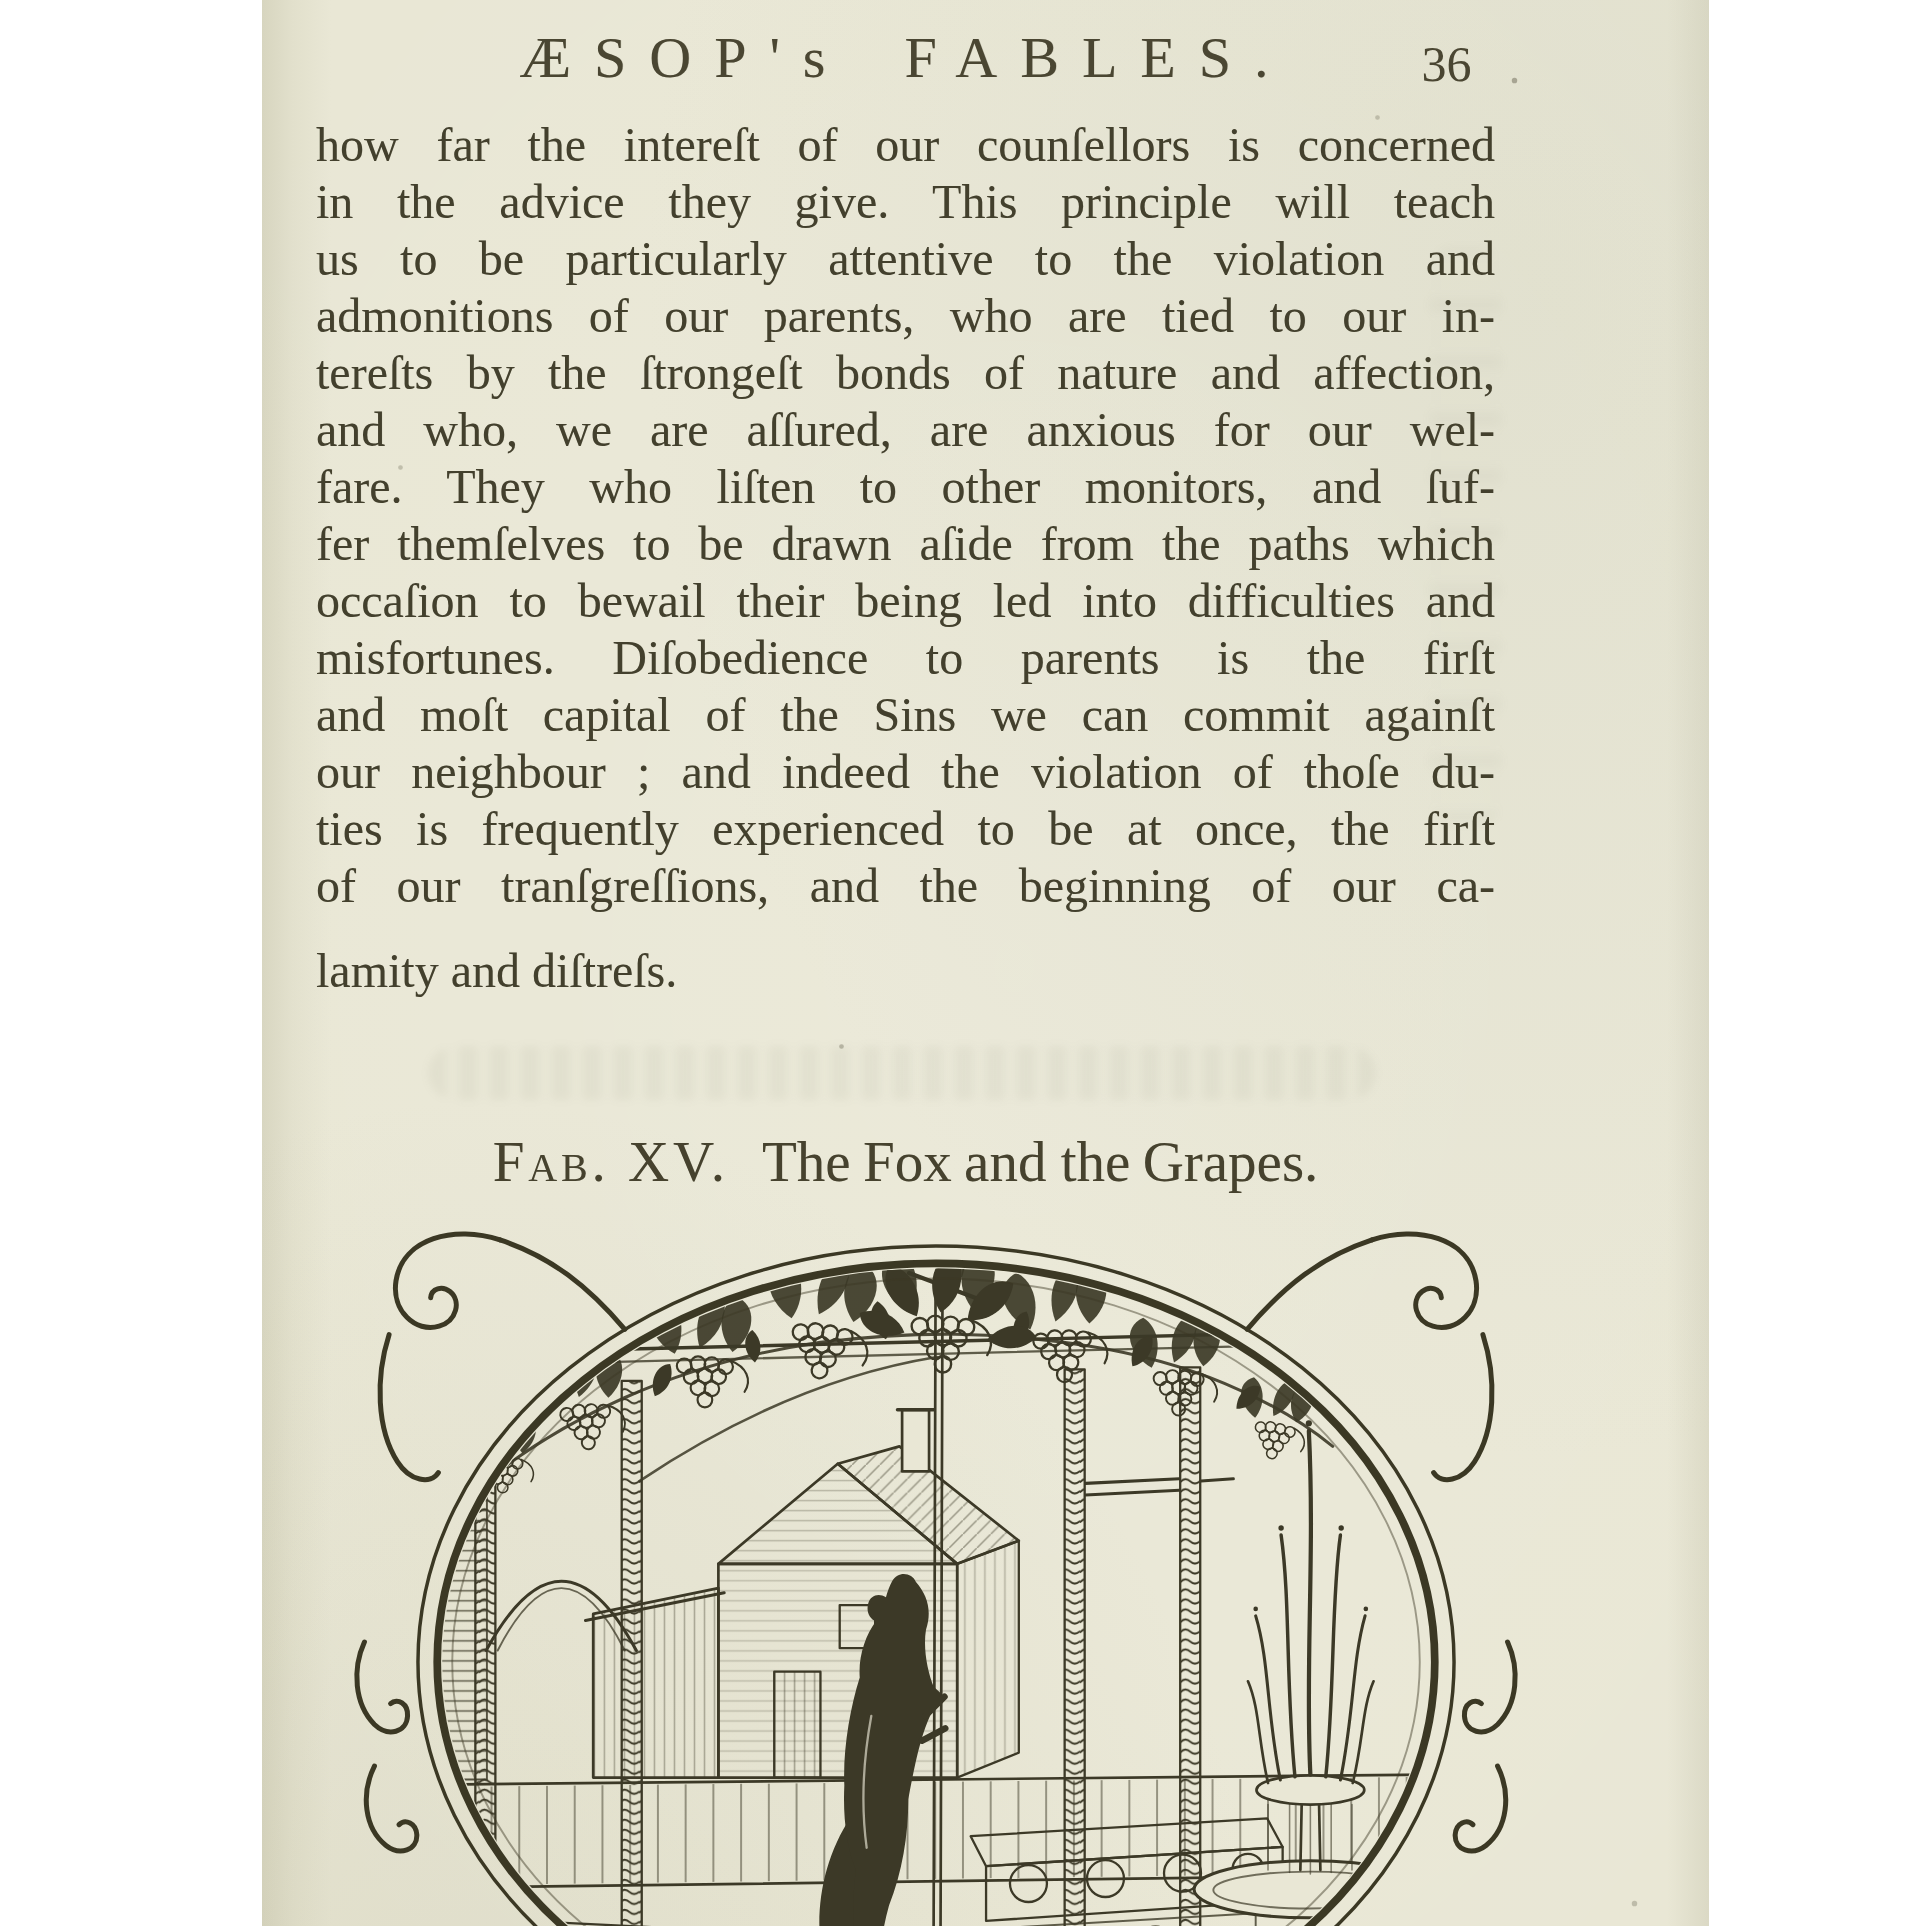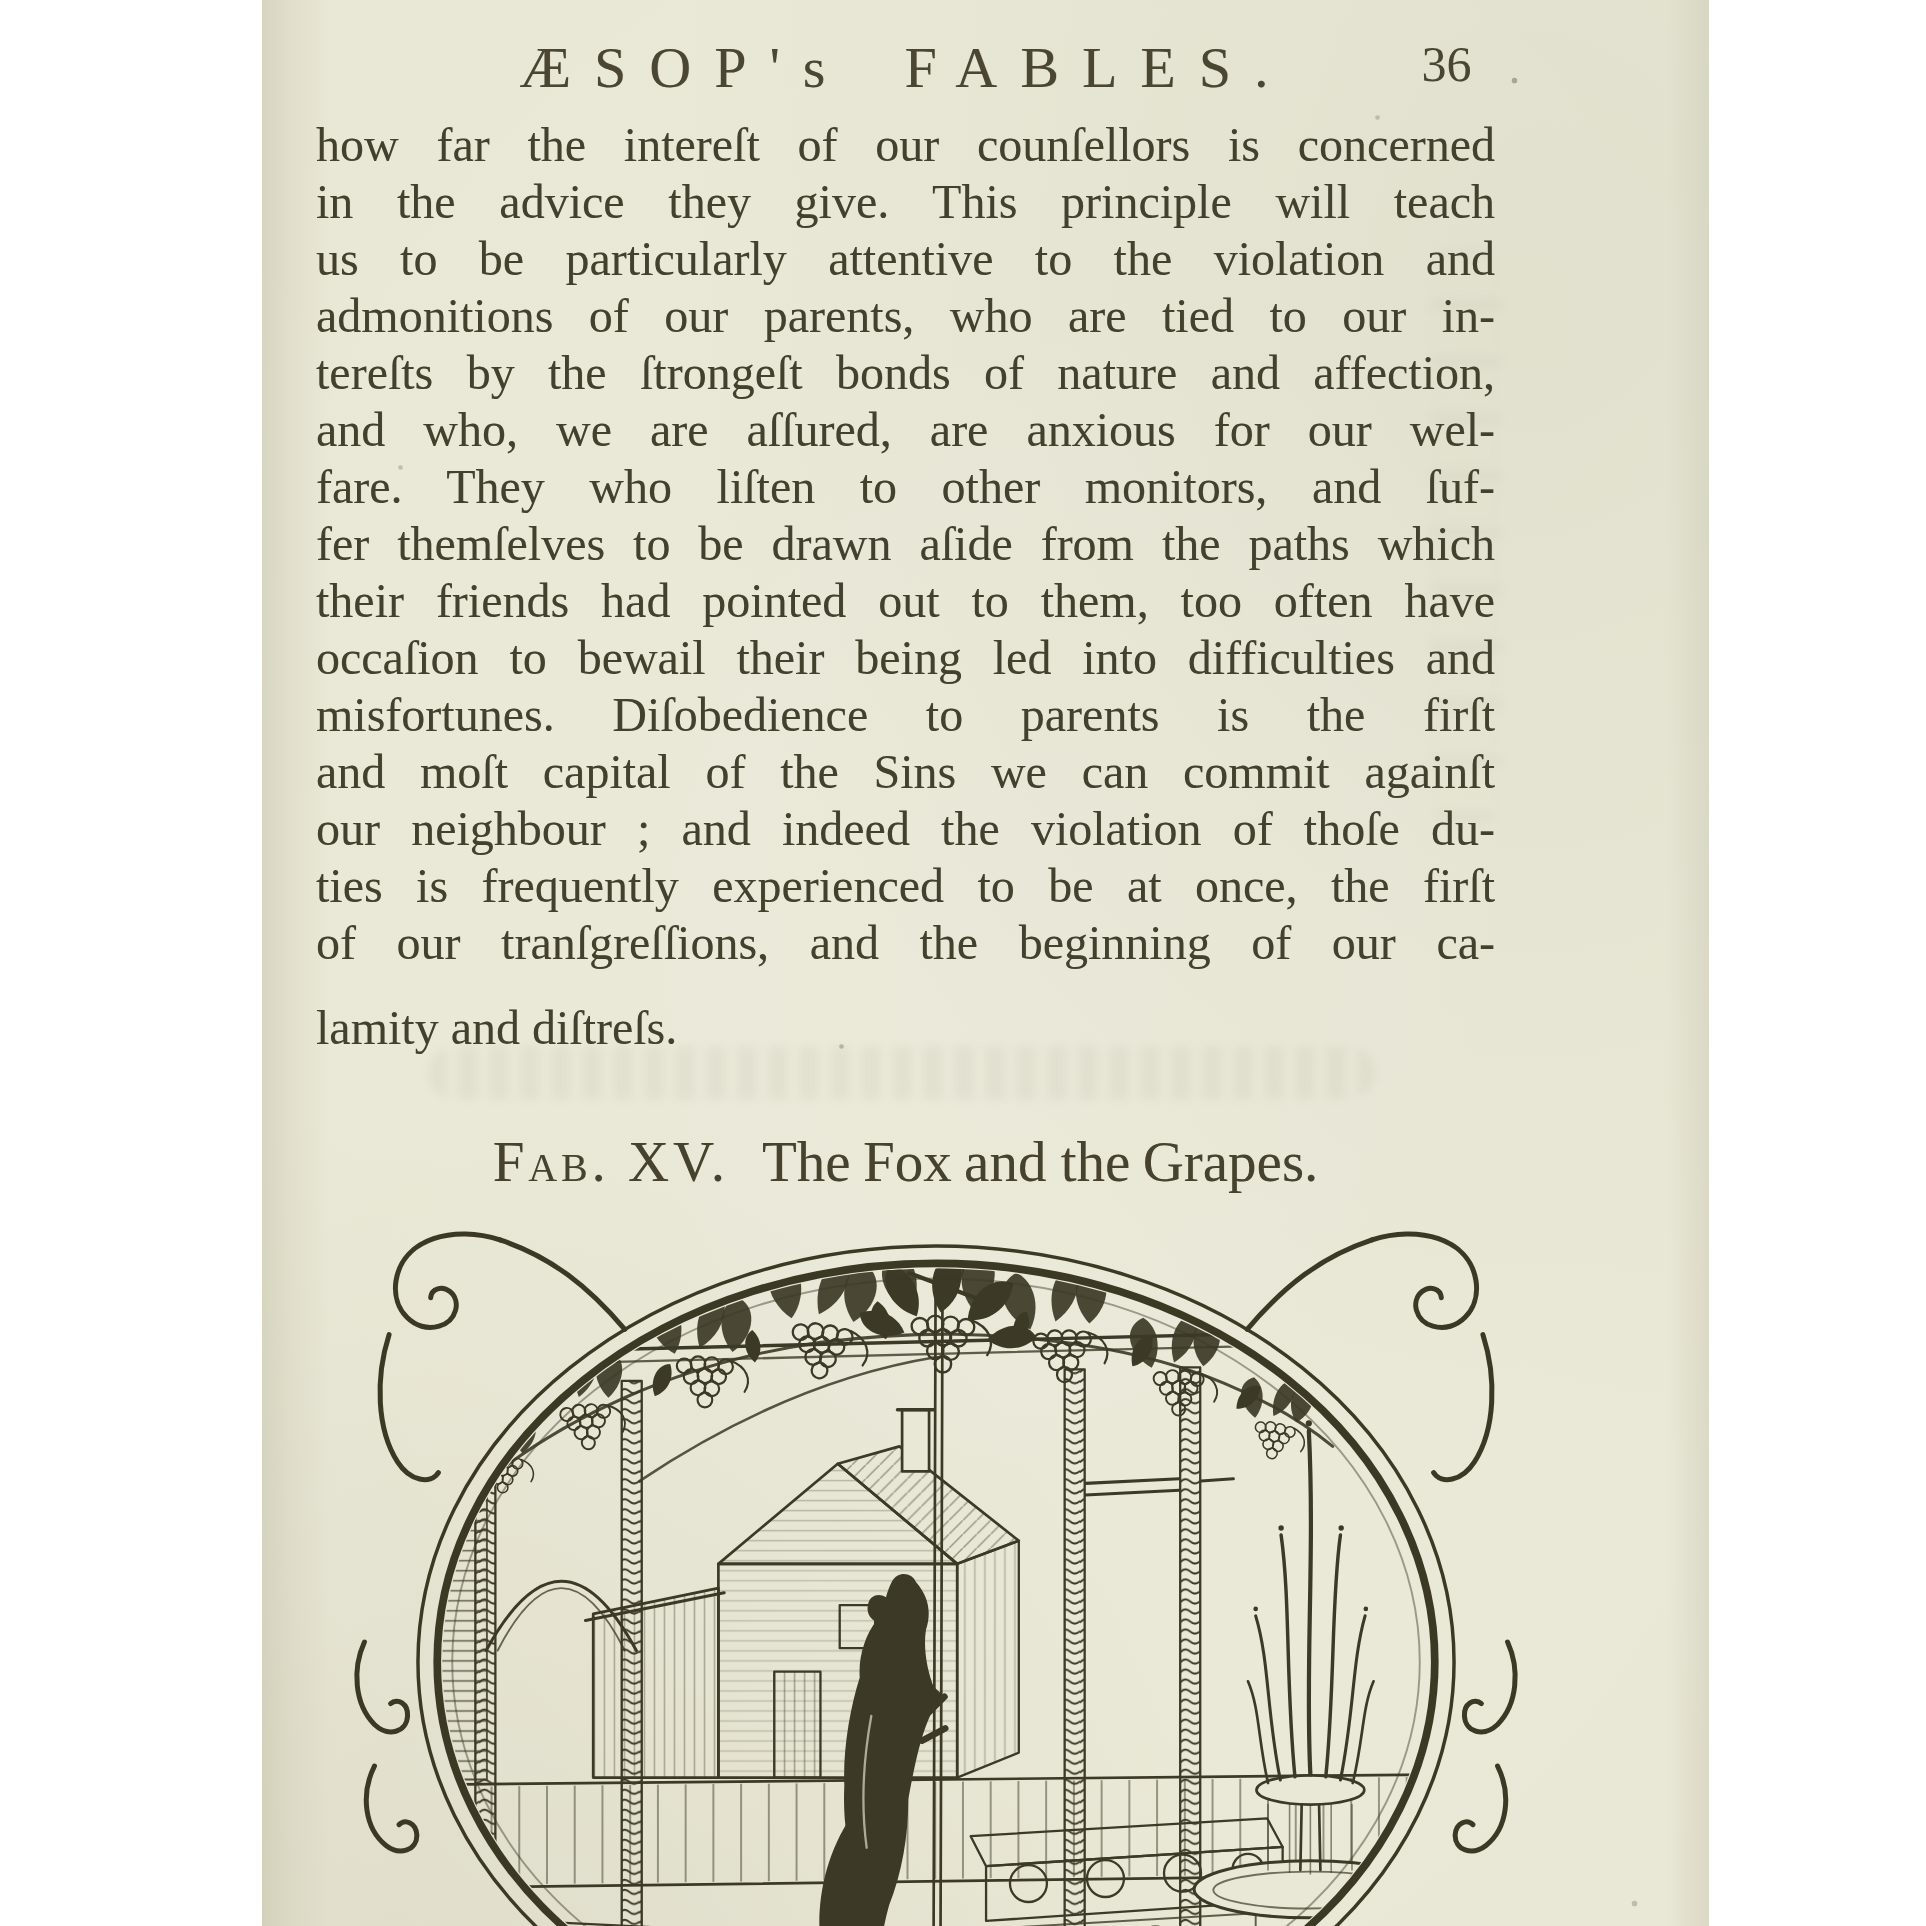--- a/index.html
+++ b/index.html
@@ -12,21 +12,21 @@
       radial-gradient(95% 70% at 88% 12%, rgba(203,205,186,.28), rgba(203,205,186,0) 65%),
       linear-gradient(90deg, #d7d5bf 0px, #e2e0cc 31px, rgba(233,231,213,0) 69px),
       linear-gradient(270deg, #dbd9c5 0px, rgba(233,231,213,0) 42px),
       #e9e7d5;
     font-family:"Liberation Serif","DejaVu Serif",serif;
     color:#43402d;
   }
   .running-header{position:absolute;top:21px;left:54px;width:1179px;text-align:center;}
   .header-title{
     font-size:58px;line-height:73px;letter-spacing:23px;word-spacing:18.5px;
-    color:#4a4632;text-shadow:0.4px 0.4px 0 rgba(60,56,40,.25);white-space:nowrap;margin-top:10px;
+    color:#4a4632;text-shadow:0.4px 0.4px 0 rgba(60,56,40,.25);white-space:nowrap;
   }
   .page-number{
     position:absolute;top:35px;left:1071px;width:154px;text-align:right;padding-right:15.4px;
     font-size:50px;color:#4a4632;
   }
   .application{position:absolute;top:116px;left:54px;width:1179px;
     font-size:48px;line-height:57px;text-shadow:0.2px 0.3px 0 rgba(60,56,40,.22);}
   .jl{text-align:justify;text-align-last:justify;}
   .jl.last{text-align-last:left;margin-top:28px;}
   .fable-heading{position:absolute;top:1127px;left:54px;width:1179px;text-align:center;
@@ -71,21 +71,20 @@
 
   <div class="application">
     <div class="jl">how far the intereſt of our counſellors is concerned</div>
     <div class="jl">in the advice they give.  This principle will teach</div>
     <div class="jl">us to be particularly attentive to the violation and</div>
     <div class="jl">admonitions of our parents, who are tied to our in-</div>
     <div class="jl">tereſts by the ſtrongeſt bonds of nature and affection,</div>
     <div class="jl">and who, we are aſſured, are anxious for our wel-</div>
     <div class="jl">fare.  They who liſten to other monitors, and ſuf-</div>
     <div class="jl">fer themſelves to be drawn aſide from the paths which</div>
-    <div class="jl">their friends had pointed out to them, too often have</div>
     <div class="jl">occaſion to bewail their being led into difficulties and</div>
     <div class="jl">misfortunes.  Diſobedience to parents is the firſt</div>
     <div class="jl">and moſt capital of the Sins we can commit againſt</div>
     <div class="jl">our neighbour ; and indeed the violation of thoſe du-</div>
     <div class="jl">ties is frequently experienced to be at once, the firſt</div>
     <div class="jl">of our tranſgreſſions, and the beginning of our ca-</div>
     <div class="jl last">lamity and diſtreſs.</div>
   </div>
 
   <div class="ghost"></div>

